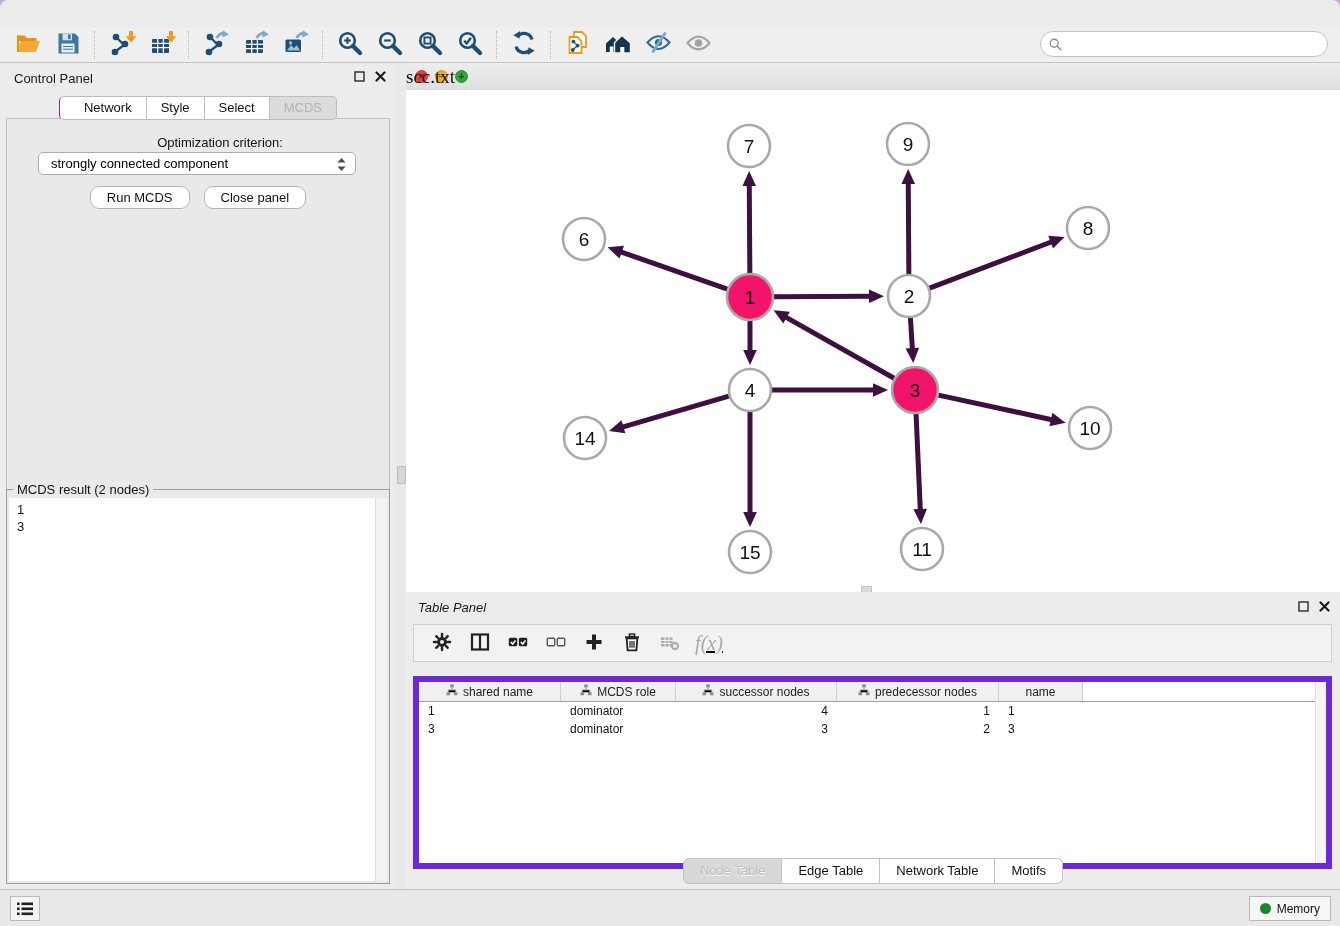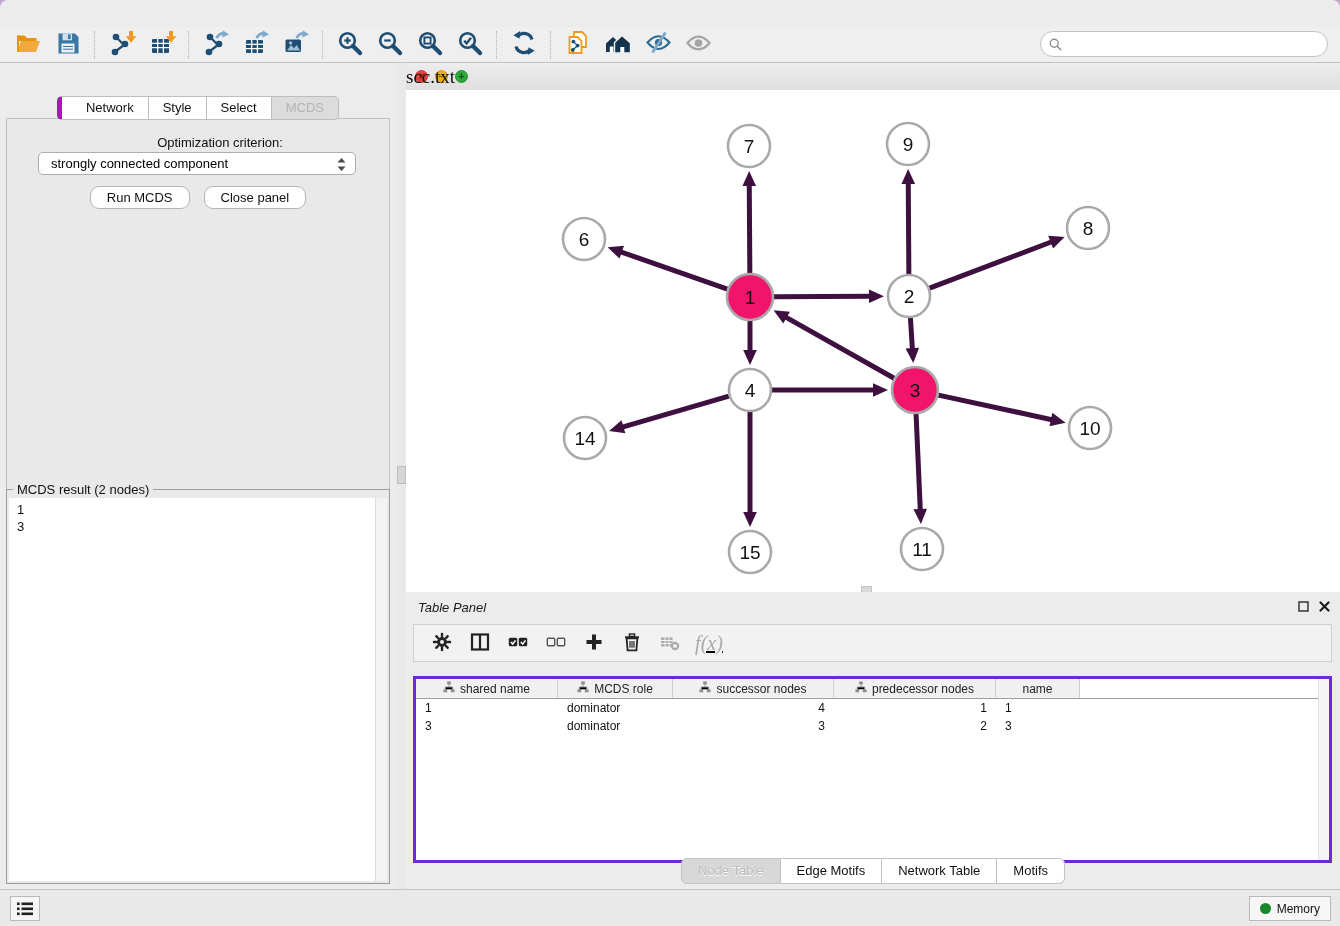--- a/index.html
+++ b/index.html
@@ -45,21 +45,21 @@
   
   .control-panel{position:absolute;left:0;top:63px;width:396px;bottom:36px;background:#ececec;}
   .panel-header{position:relative;height:30px;}
   .panel-title{position:absolute;left:14px;top:8px;font-size:13px;color:#1a1a1a;}
   .panel-header-icons{position:absolute;right:10px;top:8px;display:flex;gap:10px;align-items:center;}
   .ctab-row{position:absolute;left:0;right:0;top:33px;height:22px;display:flex;justify-content:center;z-index:2;}
   .ctab{
     height:22px;line-height:22px;padding:0 14px;font-size:13px;background:#fff;
     border:1px solid #bdbdbd;border-left:none;color:#111;
   }
-  .ctab:first-child{border-left:5px solid #a21caf;border-radius:5px 0 0 5px;padding-left:24px;}
+  .ctab:first-child{border-left:1px solid #a21caf;border-radius:5px 0 0 5px;padding-left:24px;}
   .ctab:last-child{border-radius:0 5px 5px 0;}
   .ctab.active{background:#dcdcdc;color:#b3b3b3;}
   .ctab-pane{
     position:absolute;left:6px;right:6px;top:55px;bottom:8px;
     background:#e9e9e9;border:1px solid #c0c0c0;
   }
   .opt-label{position:absolute;left:0;right:0;top:72px;text-align:center;font-size:13px;color:#111;padding-left:44px;}
   .dropdown{
     position:absolute;left:38px;right:40px;top:89px;height:23px;
     background:#fff;border:1px solid #adadad;border-radius:5px;
@@ -100,21 +100,21 @@
   .tp-header{position:relative;height:28px;font-style:italic;}
   .tp-toolbar{
     position:absolute;left:7px;right:8px;top:32px;height:38px;
     background:#f2f2f2;border:1px solid #cfcfcf;
     display:flex;align-items:center;gap:6px;padding-left:12px;box-sizing:border-box;
   }
   .tp-btn{width:32px;height:30px;display:flex;align-items:center;justify-content:center;background:transparent;border:none;padding:0;text-decoration:underline;}
   .fx-label{font-size:20px;color:#a9a9a9;font-family:"Liberation Serif",serif;font-style:italic;margin-left:2px;}
   .tp-table{
     position:absolute;left:7px;right:8px;top:84px;height:181px;
-    background:#fff;border:3px solid #6d28d9;overflow:hidden;
+    background:#fff;border:6px solid #6d28d9;overflow:hidden;
   }
   .thead{display:flex;height:19px;border-bottom:1px solid #9f9f9f;background:#fff;}
   .th{
     display:flex;align-items:center;justify-content:center;gap:5px;
     background:#f0f0f0;border-right:1px solid #cfcfcf;font-size:12px;color:#222;
     box-sizing:border-box;height:19px;
   }
   .trow{display:flex;height:16px;margin-top:2px;}
   .td{font-size:12px;color:#111;box-sizing:border-box;padding:0 9px;}
   .table-scroll{position:absolute;right:0;top:0;bottom:0;width:10px;background:#f5f5f5;border-left:1px solid #e0e0e0;}
@@ -310,20 +310,34 @@
       <div class="search-wrap">
       <svg width="13" height="13" viewBox="0 0 14 14">
           <circle cx="5.6" cy="5.6" r="4.3" fill="none" stroke="#8e8e8e" stroke-width="1.5"></circle>
           <line x1="8.9" y1="8.9" x2="12.6" y2="12.6" stroke="#8e8e8e" stroke-width="1.7" stroke-linecap="round"></line>
         </svg>
       <input class="search-input" value="" placeholder="" style="">
     </div>
   </div>
 
   <div class="control-panel">
+    <div class="panel-header">
+      <div class="panel-title">Control Panel</div>
+      <div class="panel-header-icons">
+        <svg width="11" height="11" viewBox="0 0 11 11">
+            <rect x="1" y="1" width="9" height="9" fill="none" stroke="#2a2a2a" stroke-width="1.4"></rect>
+          </svg>
+        <svg width="11" height="11" viewBox="0 0 11 11">
+            <g stroke="#1a1a1a" stroke-width="2.2" stroke-linecap="round">
+              <line x1="1.5" y1="1.5" x2="9.5" y2="9.5"></line>
+              <line x1="9.5" y1="1.5" x2="1.5" y2="9.5"></line>
+            </g>
+          </svg>
+      </div>
+    </div>
     <div class="ctab-row" id="control-tabs">
         <div class="ctab">Network</div>
         <div class="ctab">Style</div>
         <div class="ctab">Select</div>
         <div class="ctab active">MCDS</div>
       </div>
     <div class="ctab-pane"></div>
 
     <div class="opt-label">Optimization criterion:</div>
 
@@ -579,21 +593,21 @@
             <div class="td" style="width: 115px; text-align: left;">dominator</div>
             <div class="td" style="width: 161px; text-align: right;">3</div>
             <div class="td" style="width: 162px; text-align: right;">2</div>
             <div class="td" style="width: 84px; text-align: left;">3</div>
           </div>
         </div>
       <div class="table-scroll"></div>
     </div>
     <div class="bottom-tabs" id="bottom-tabs">
         <div class="btab active">Node Table</div>
-        <div class="btab">Edge Motifs</div>
+        <div class="btab">Edge Table</div>
         <div class="btab">Network Table</div>
         <div class="btab">Motifs</div>
       </div>
   </div>
 
   <div class="statusbar">
     <button class="status-left-btn">
       <svg width="18" height="16" viewBox="0 0 18 16">
         <g fill="#222">
             <rect x="1" y="1.5" width="2.6" height="2.6"></rect>

